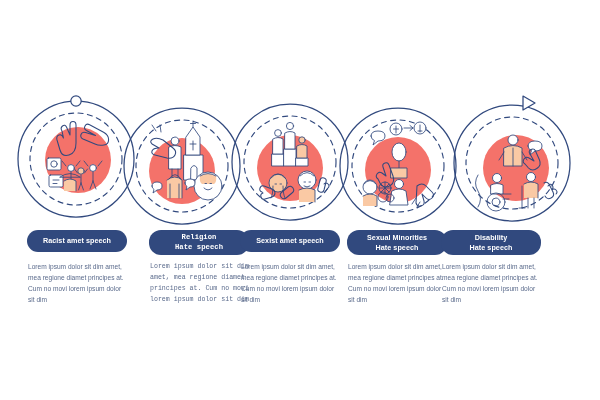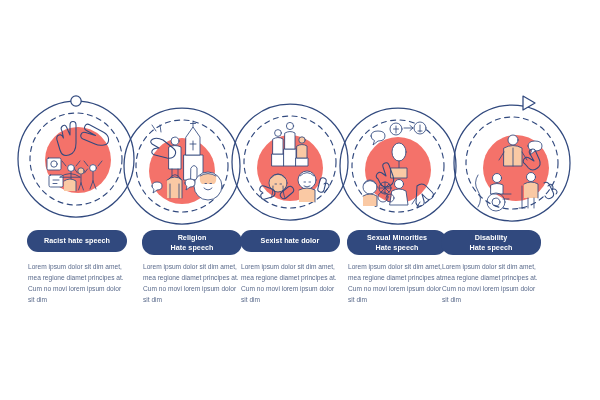--- a/index.html
+++ b/index.html
@@ -349,38 +349,38 @@
 
       <path class="ln" d="M544 183 q3 -2 5 1 l4 8 q2 4 -2 6 q-4 2 -6 -2 M548 186 q2 -3 4 -1 q2 2 0 5 M552 190 q2 -2 4 0 q2 2 0 4"></path>
 
       <path class="ln-thin" d="M478 175 q-5 8 0 16 q5 8 0 16" fill="none"></path>
     </g>
 
   </svg>
 
   <div class="col" style="left:18px;">
     <div class="pill">
-      <span>Racist hate speech</span>
+      <span>Racist amet speech</span>
     </div>
     <div class="body-text">Lorem ipsum dolor sit dim amet, mea regione diamet principes at. Cum no movi lorem ipsum dolor sit dim</div>
   </div>
 
-  <div class="col" style="left:133px;">
+  <div class="col" style="left:140px;font-family:Liberation Mono, monospace;">
     <div class="pill two-line">
       <span>
         <span>Religion</span><br>
         <span>Hate speech</span>
       </span>
     </div>
     <div class="body-text">Lorem ipsum dolor sit dim amet, mea regione diamet principes at. Cum no movi lorem ipsum dolor sit dim</div>
   </div>
 
   <div class="col" style="left:231px;">
     <div class="pill">
-      <span>Sexist hate dolor</span>
+      <span>Sexist amet speech</span>
     </div>
     <div class="body-text">Lorem ipsum dolor sit dim amet, mea regione diamet principes at. Cum no movi lorem ipsum dolor sit dim</div>
   </div>
 
   <div class="col" style="left:338px;text-decoration:underline;">
     <div class="pill two-line">
       <span>
         <span>Sexual Minorities</span><br>
         <span>Hate speech</span>
       </span>

